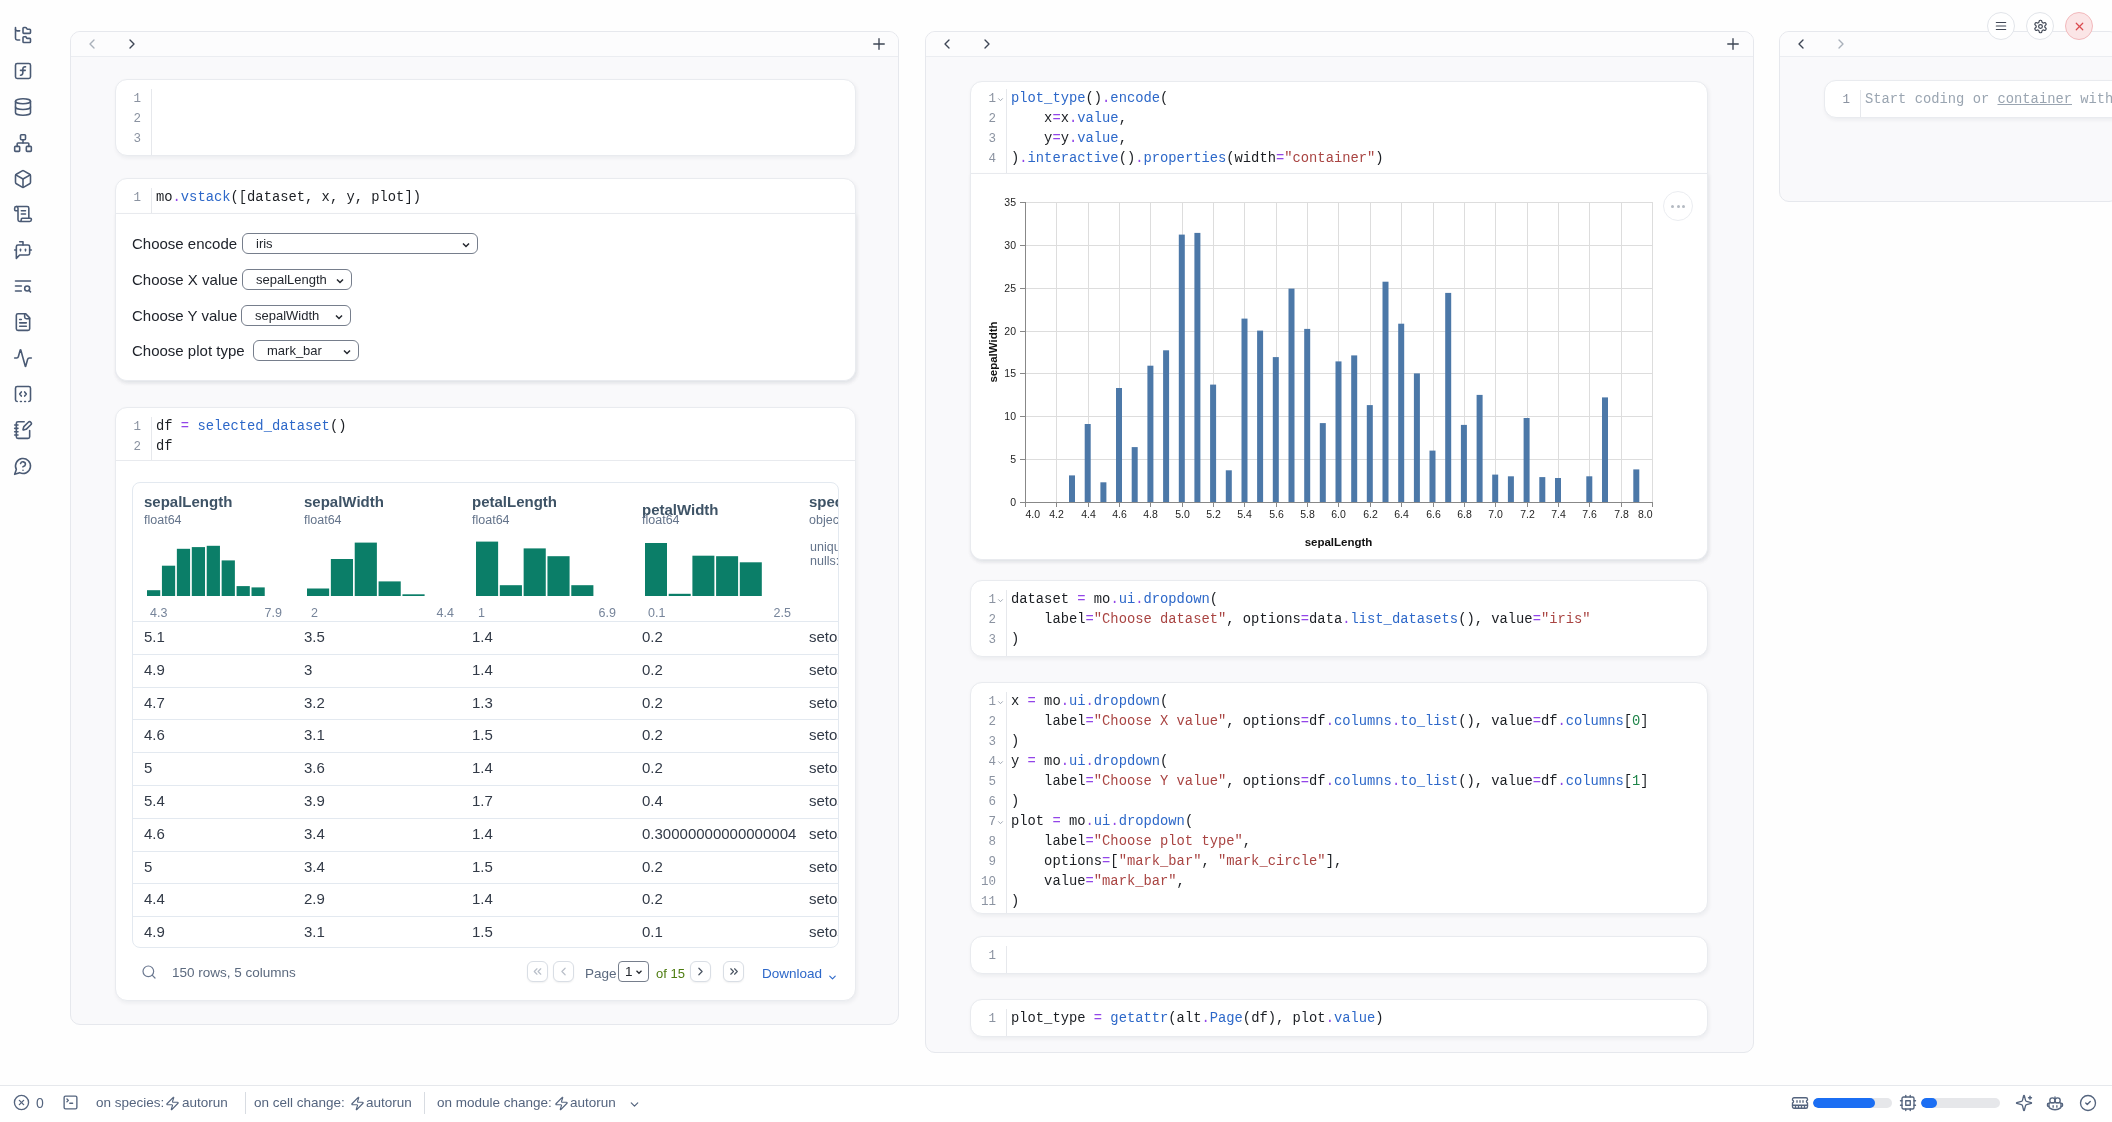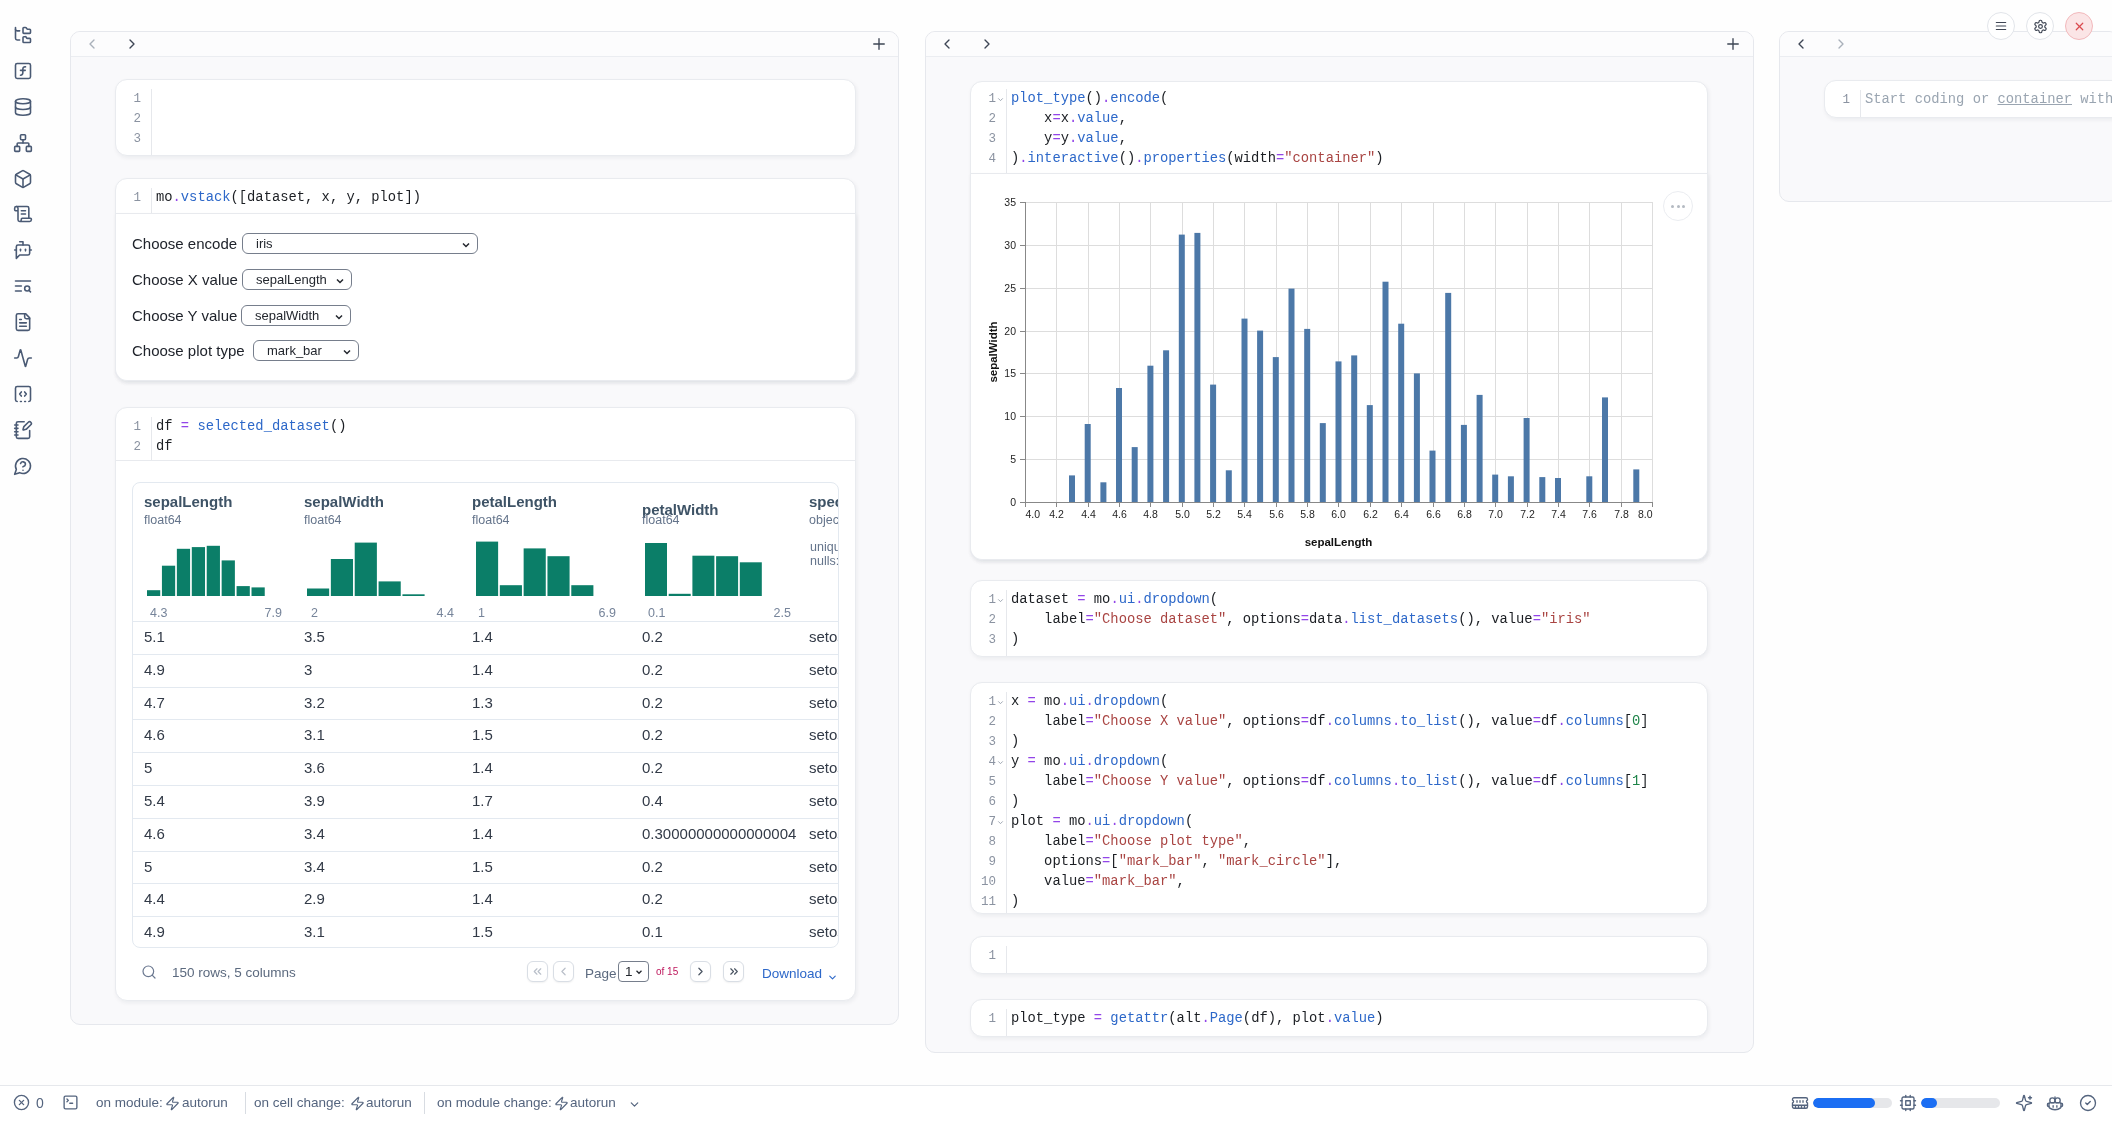--- a/index.html
+++ b/index.html
@@ -335,21 +335,21 @@
   </div>
 <div class="abs" style="left:553px;top:961px;width:21px;height:21px;background:#fff;border:1px solid #d9dee5;border-radius:6px;box-shadow:0 1px 2px rgba(0,0,0,.06);display:flex;align-items:center;justify-content:center">
     <svg width="13" height="13" viewBox="0 0 24 24" fill="none" stroke="#b9bfc9" stroke-width="2.2" stroke-linecap="round" stroke-linejoin="round">
       <path d="m15 18-6-6 6-6"></path>
     </svg>
   </div>
 <div class="abs" style="left:585px;top:966px;font-size:13.5px;color:#5c6a7f">Page</div>
 <div class="abs" style="left:618px;top:961px;width:31px;height:21px;background:#fff;border:1px solid #767e8c;border-radius:4px;font-size:13.5px;color:#23272e;padding-left:6px;line-height:19px">1<svg class="selc" style="right:4px;top:5px;width:10px;height:10px" viewBox="0 0 24 24">
       <path d="m6 9 6 6 6-6"></path>
     </svg></div>
-<div class="abs" style="left:656px;top:966px;font-size:10px;color:#be185d">of 15</div>
+<div class="abs" style="left:656px;top:966px;font-size:13px;color:#4d7c0f">of 15</div>
 <div class="abs" style="left:690px;top:961px;width:21px;height:21px;background:#fff;border:1px solid #d9dee5;border-radius:6px;box-shadow:0 1px 2px rgba(0,0,0,.06);display:flex;align-items:center;justify-content:center">
     <svg width="13" height="13" viewBox="0 0 24 24" fill="none" stroke="#4a5462" stroke-width="2.2" stroke-linecap="round" stroke-linejoin="round">
       <path d="m9 18 6-6-6-6"></path>
     </svg>
   </div>
 <div class="abs" style="left:723px;top:961px;width:21px;height:21px;background:#fff;border:1px solid #d9dee5;border-radius:6px;box-shadow:0 1px 2px rgba(0,0,0,.06);display:flex;align-items:center;justify-content:center">
     <svg width="13" height="13" viewBox="0 0 24 24" fill="none" stroke="#4a5462" stroke-width="2.2" stroke-linecap="round" stroke-linejoin="round">
       <path d="m7 17 5-5-5-5"></path>
       <path d="m14 17 5-5-5-5"></path>
     </svg>
@@ -569,21 +569,21 @@
       <circle cx="12" cy="12" r="10"></circle>
       <path d="m15 9-6 6"></path>
       <path d="m9 9 6 6"></path>
     </svg></div>
 <div class="abs" style="left:36px;top:1095px;font-size:14px;color:#54647e">0</div>
 <div class="abs" style="left:62px;top:1094px;width:17px;height:17px"><svg width="17" height="17" viewBox="0 0 24 24" fill="none" stroke="#54647e" stroke-width="1.9" stroke-linecap="round" stroke-linejoin="round">
       <path d="m7 11 2-2-2-2"></path>
       <path d="M11 13h4"></path>
       <rect width="18" height="18" x="3" y="3" rx="2"></rect>
     </svg></div>
-<div class="abs" style="left:96px;top:1095px;font-size:13.5px;color:#54647e">on module:</div>
+<div class="abs" style="left:96px;top:1095px;font-size:13.5px;color:#54647e">on species:</div>
 <div class="abs" style="left:165px;top:1096px;width:15px;height:15px"><svg width="15" height="15" viewBox="0 0 24 24" fill="none" stroke="#54647e" stroke-width="1.9" stroke-linecap="round" stroke-linejoin="round">
       <path d="M4 14a1 1 0 0 1-.78-1.63l9.9-10.2a.5.5 0 0 1 .86.46l-1.92 6.02A1 1 0 0 0 13 10h7a1 1 0 0 1 .78 1.63l-9.9 10.2a.5.5 0 0 1-.86-.46l1.92-6.02A1 1 0 0 0 11 14z"></path>
     </svg></div>
 <div class="abs" style="left:182px;top:1095px;font-size:13.5px;color:#54647e">autorun</div>
 <div class="abs" style="left:245px;top:1092px;width:1px;height:22px;background:#d8dce2"></div>
 <div class="abs" style="left:254px;top:1095px;font-size:13.5px;color:#54647e">on cell change:</div>
 <div class="abs" style="left:350px;top:1096px;width:15px;height:15px"><svg width="15" height="15" viewBox="0 0 24 24" fill="none" stroke="#54647e" stroke-width="1.9" stroke-linecap="round" stroke-linejoin="round">
       <path d="M4 14a1 1 0 0 1-.78-1.63l9.9-10.2a.5.5 0 0 1 .86.46l-1.92 6.02A1 1 0 0 0 13 10h7a1 1 0 0 1 .78 1.63l-9.9 10.2a.5.5 0 0 1-.86-.46l1.92-6.02A1 1 0 0 0 11 14z"></path>
     </svg></div>
 <div class="abs" style="left:366px;top:1095px;font-size:13.5px;color:#54647e">autorun</div>

